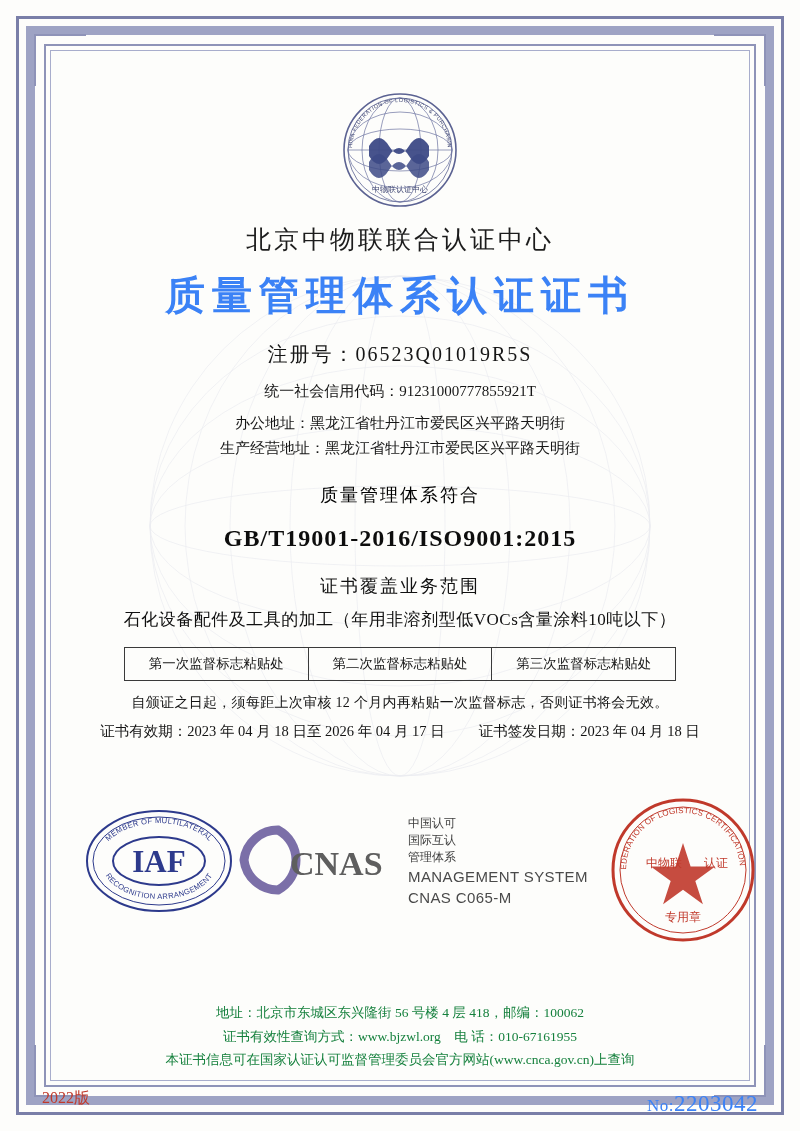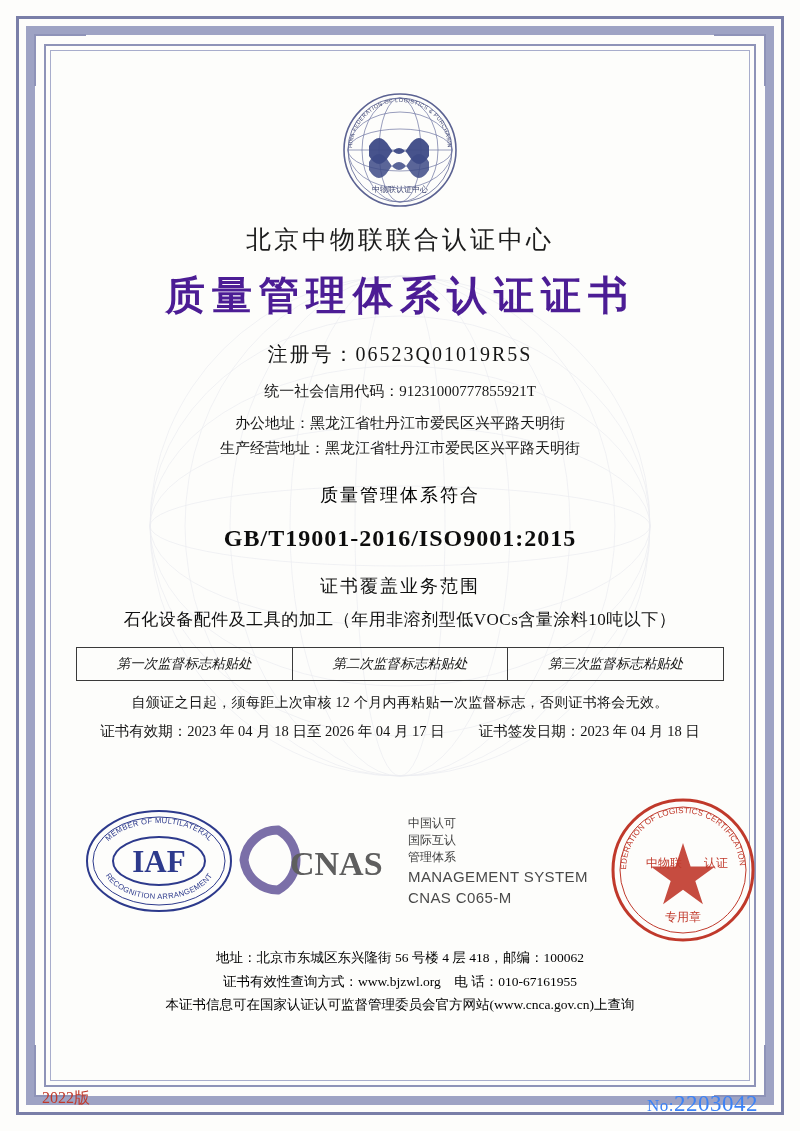--- a/index.html
+++ b/index.html
@@ -91,21 +91,21 @@
     letter-spacing: 3px;
     color: #1c1c1c;
     font-family: "Liberation Serif", "DejaVu Serif", serif;
   }
 
   .cert-title {
     margin-top: 12px;
     font-size: 40px;
     font-weight: bold;
     letter-spacing: 7px;
-    color: #4c1d95;
+    color: #3b82f6;
     font-family: "DejaVu Serif", "Liberation Serif", serif;
   }
 
   .reg-line {
     margin-top: 18px;
     font-size: 20px;
     letter-spacing: 2px;
     color: #161616;
   }
 
@@ -155,22 +155,21 @@
   .scope-text {
     margin-top: 10px;
     font-size: 17px;
     color: #101010;
     letter-spacing: 0.5px;
   }
 
   .surv-table {
     margin: 16px auto 0;
     border-collapse: collapse;
-    width: 648px;
-    font-style: italic;
+    width: 552px;
   }
   .surv-table td {
     border: 1px solid #3a3a3a;
     font-size: 13.5px;
     padding: 7px 2px;
     text-align: center;
     color: #141414;
   }
 
   .notice {
@@ -217,25 +216,25 @@
   .seal {
     position: absolute;
     right: 24px; top: 0px;
     width: 150px; height: 150px;
   }
 
   
   .footer {
     position: absolute;
     left: 60px; right: 60px;
-    top: 946px;
+    top: 1001px;
     text-align: center;
     font-size: 13.5px;
     line-height: 1.75;
-    color: #000000;
+    color: #15803d;
   }
 
   .version {
     position: absolute;
     left: 42px;
     bottom: 22px;
     font-size: 16px;
     color: #c0392b;
     font-family: "Liberation Serif", serif;
   }

